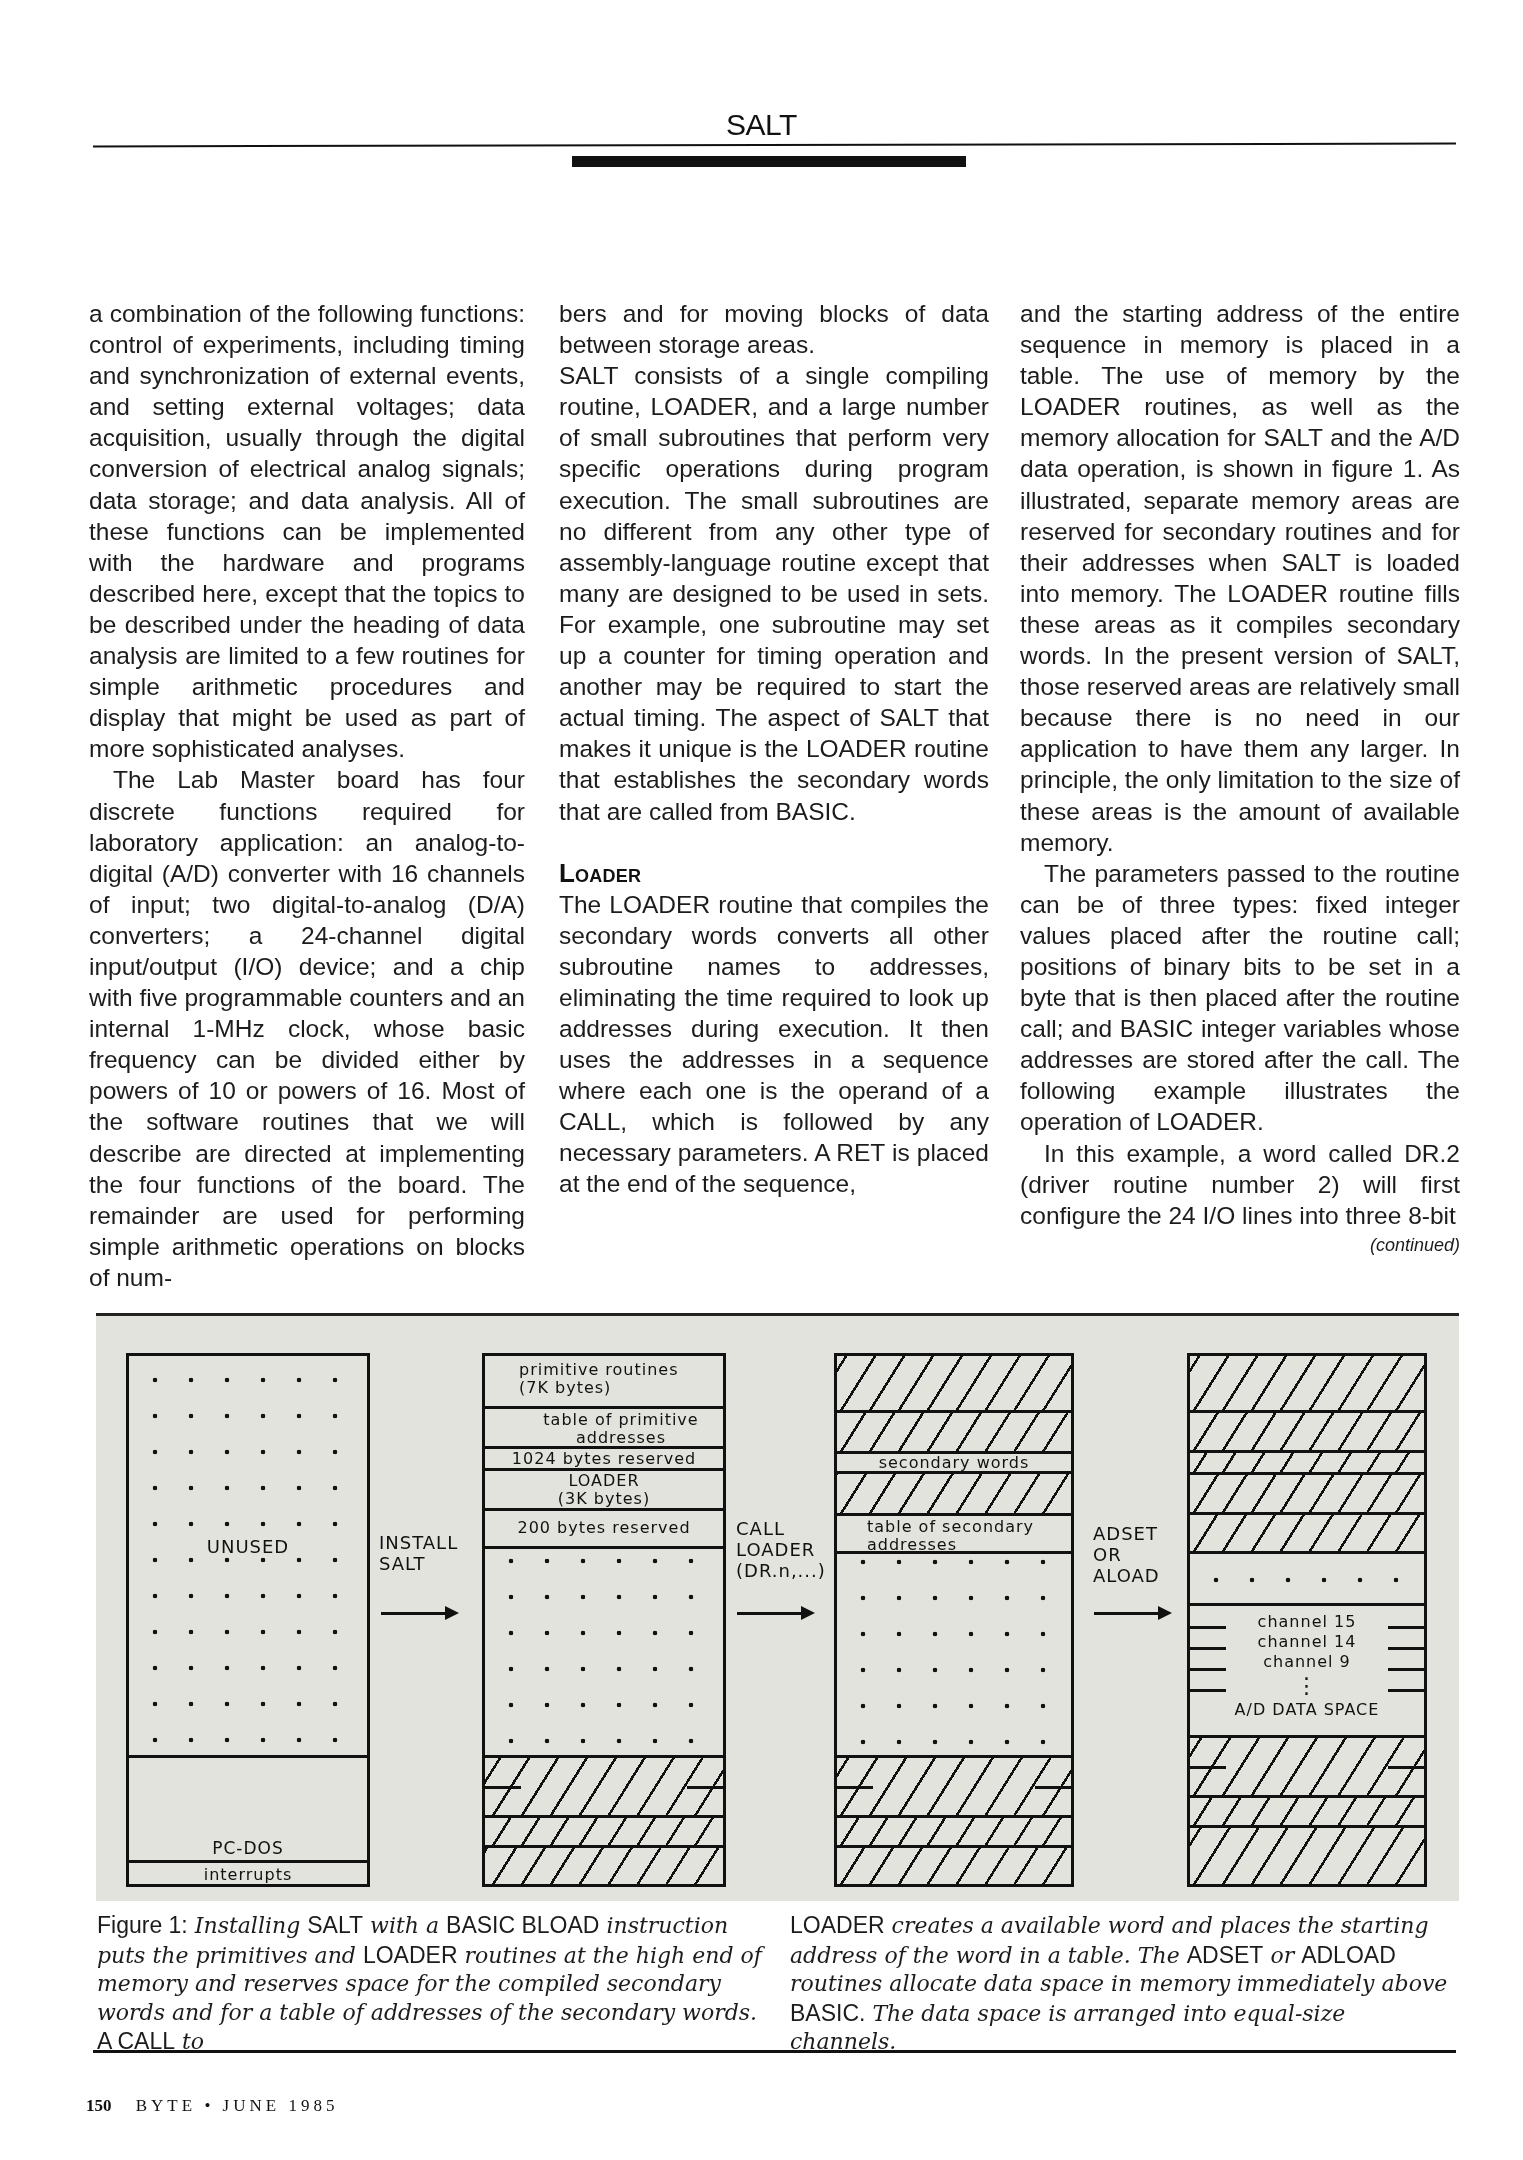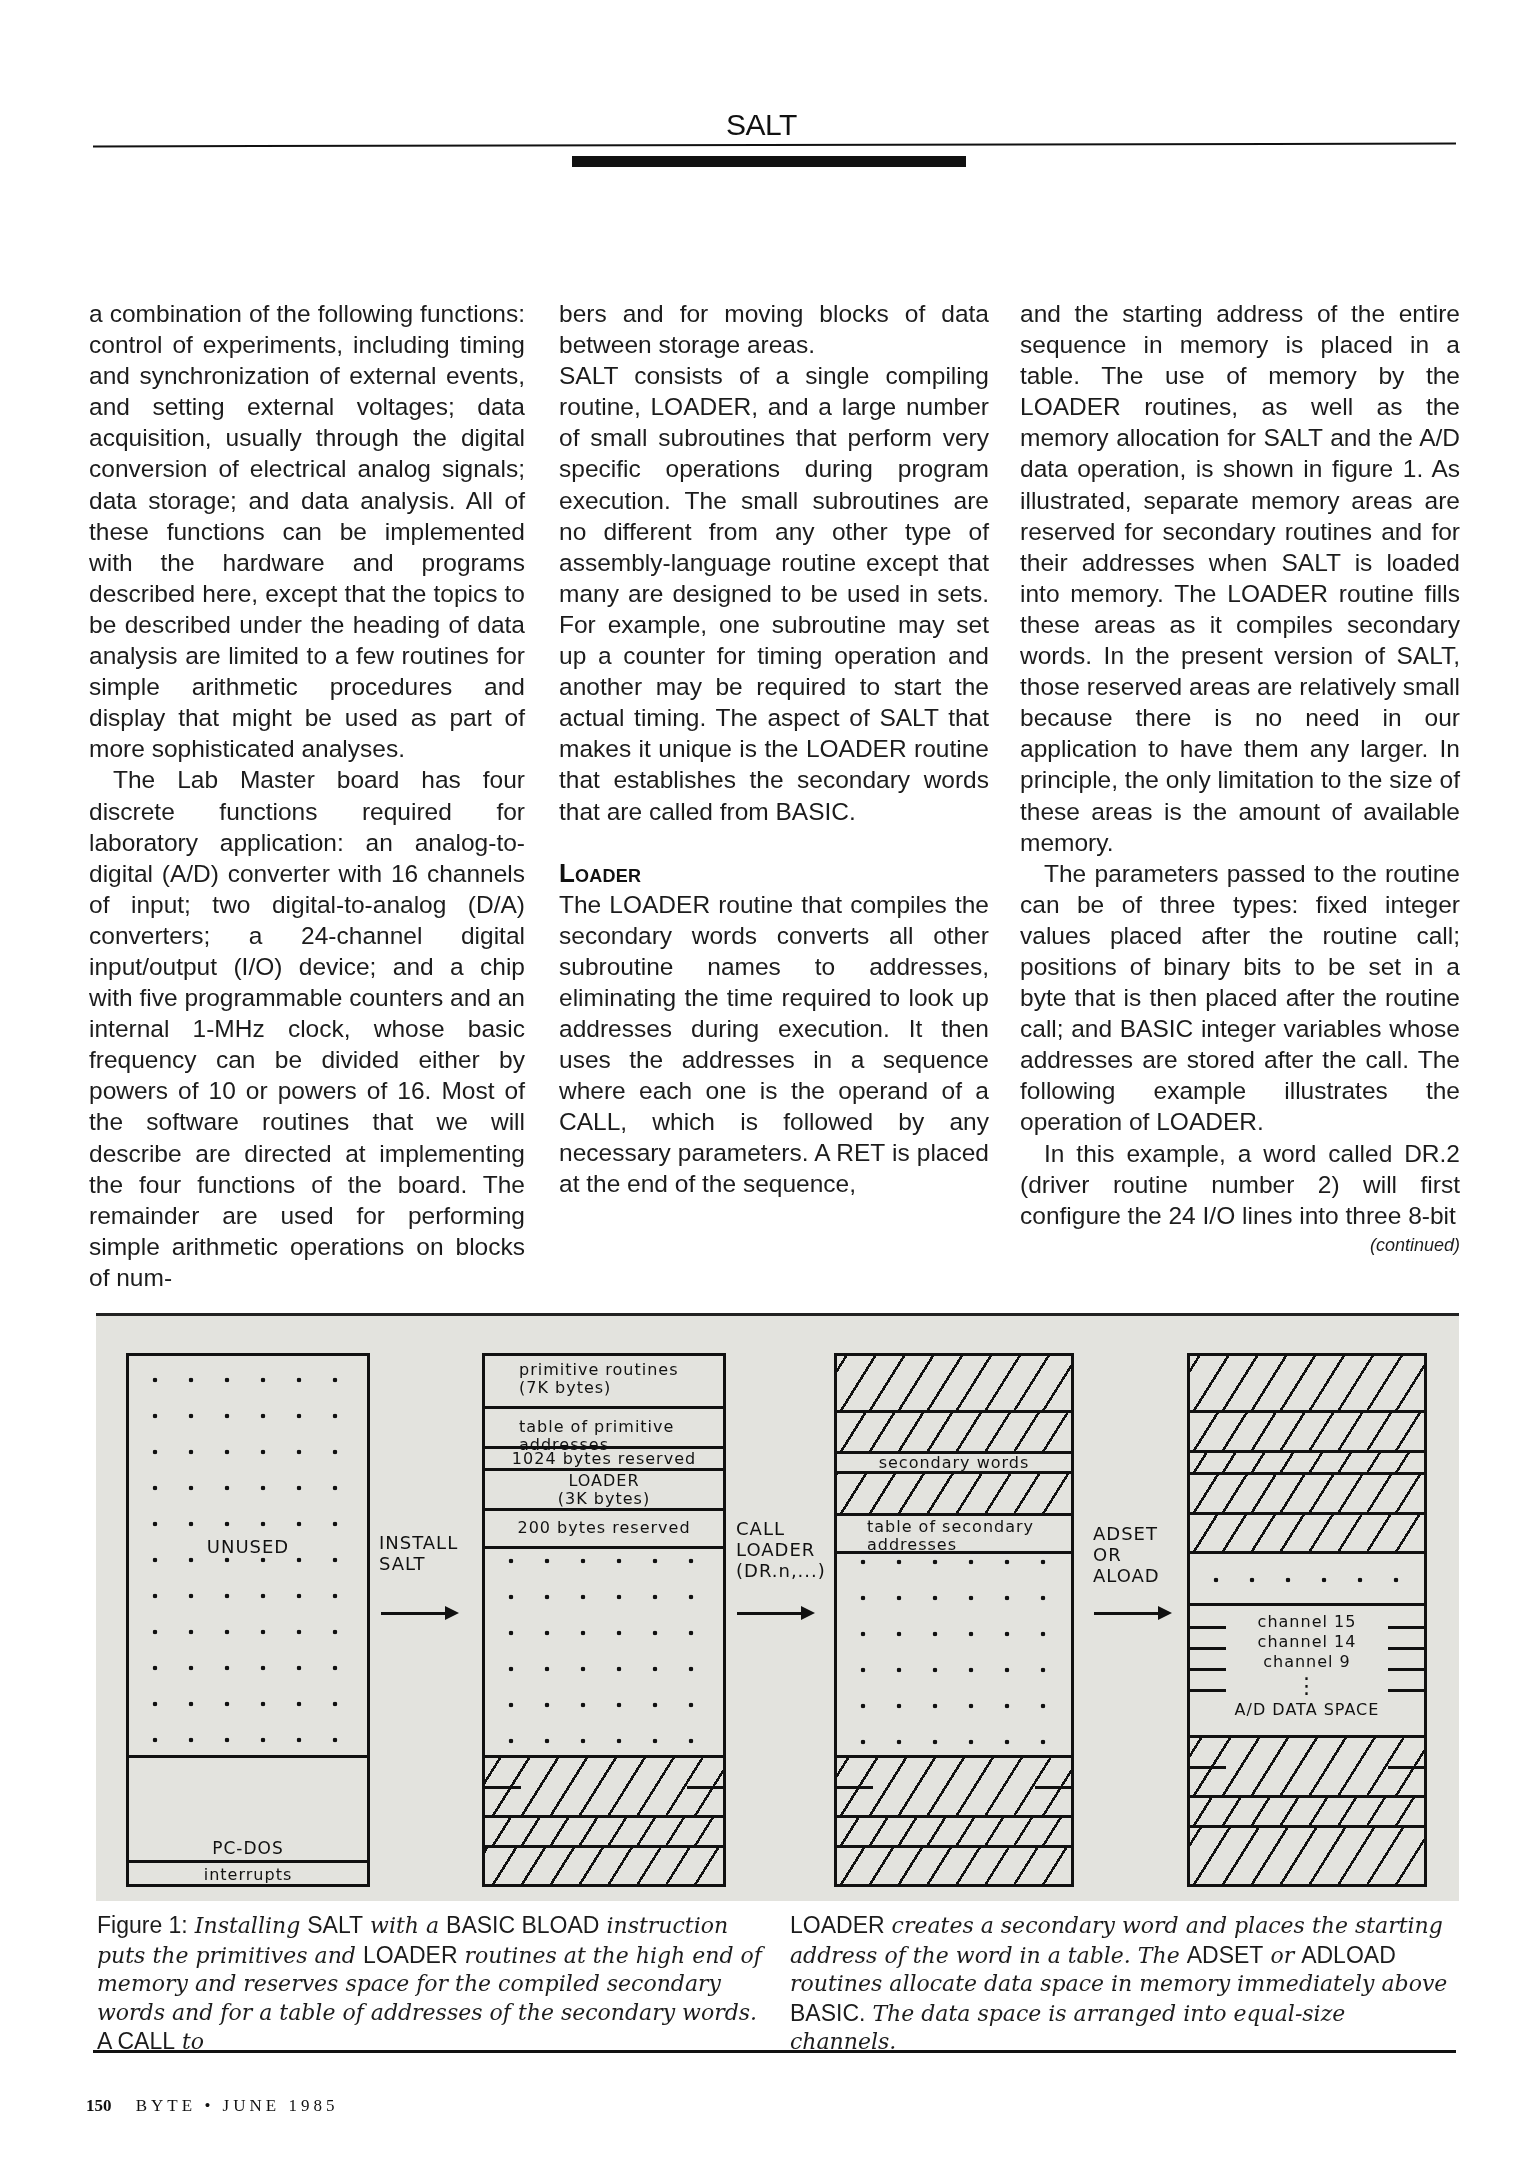--- a/index.html
+++ b/index.html
@@ -95,21 +95,21 @@
     <div>INSTALL</div>
     <div>SALT</div>
   </div>
   <div class="arrow" style="left:285px; top:296px; width:74px;"></div>
 
   <div class="mem-col" style="left:386px; top:37px; width:244px; height:534px;">
     <div class="seg lbl-left" style="top:0; height:53px; padding-top:5px; text-align:left;">
       <div>primitive routines</div>
       <div>(7K bytes)</div>
     </div>
-    <div class="seg lbl-left" style="top:53px; height:40px; padding-top:9px; text-align:left;">
+    <div class="seg lbl-left" style="top:53px; height:40px; padding-top:2px; text-align:center;">
       <div>table of primitive</div>
       <div>addresses</div>
     </div>
     <div class="seg" style="top:93px; height:22px; padding-top:1px;">
       <span>1024 bytes reserved</span>
     </div>
     <div class="seg" style="top:115px; height:40px; padding-top:1px;">
       <div>LOADER</div>
       <div>(3K bytes)</div>
     </div>
@@ -197,21 +197,21 @@
   <span>with a</span>
   <span class="up">BASIC BLOAD</span>
   <span>instruction puts the primitives and</span>
   <span class="up">LOADER</span>
   <span>routines at the high end of memory and reserves space for the compiled secondary words and for a table of addresses of the secondary words.</span>
   <span class="up">A CALL</span>
   <span>to</span>
 </div>
 <div class="caption cap2">
   <span class="up">LOADER</span>
-  <span>creates a secondary word and places the starting address of the word in a table. The</span>
+  <span>creates a available word and places the starting address of the word in a table. The</span>
   <span class="up">ADSET</span>
   <span>or</span>
   <span class="up">ADLOAD</span>
   <span>routines allocate data space in memory immediately above</span>
   <span class="up">BASIC.</span>
   <span>The data space is arranged into equal-size channels.</span>
 </div>
 
 <div class="foot-rule"></div>
 <div class="folio">

